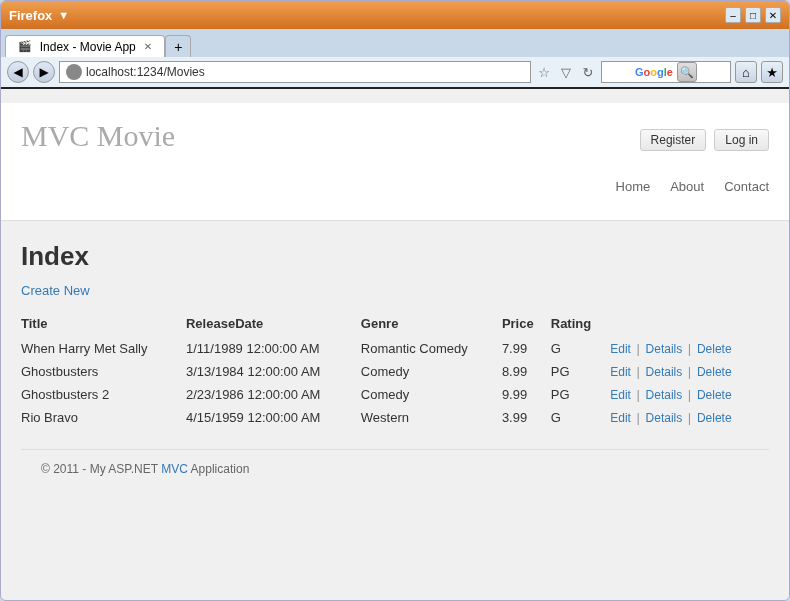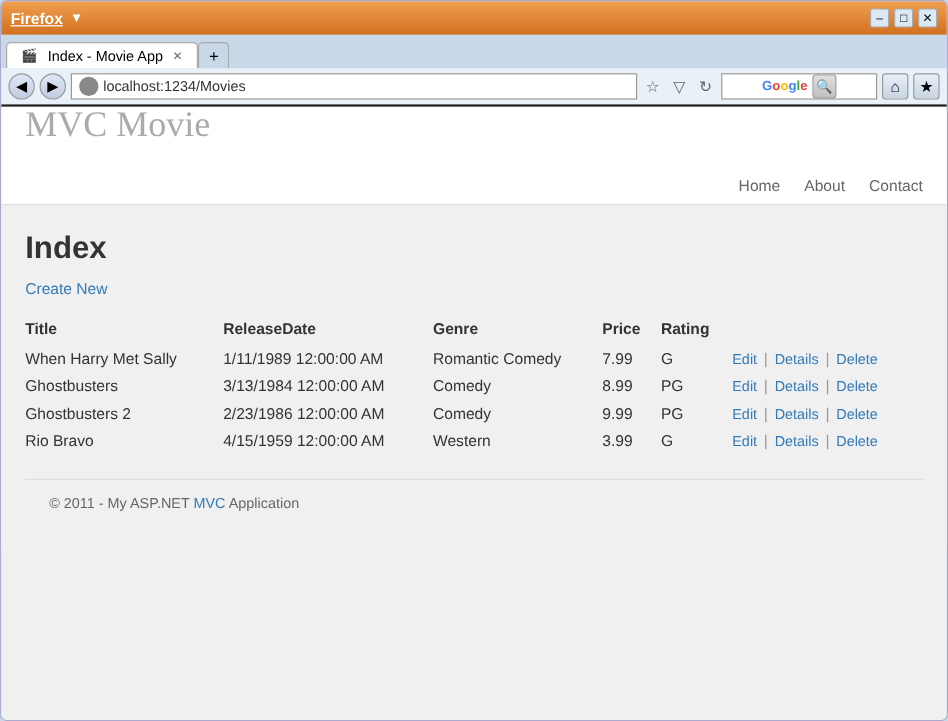--- a/index.html
+++ b/index.html
@@ -23,21 +23,20 @@
       height: 28px;
       display: flex;
       align-items: center;
       padding: 0 8px;
       gap: 6px;
     }
     .title-bar-label {
       color: white;
       font-size: 13px;
       font-weight: bold;
-      text-decoration: underline;
     }
     .title-bar-btn {
       width: 16px; height: 16px;
       background: #dce9f5;
       border: 1px solid #aaa;
       border-radius: 2px;
       display: inline-flex;
       align-items: center;
       justify-content: center;
       font-size: 10px;
@@ -178,23 +177,24 @@
     .page-content {
       flex: 1;
       background: #f0f0f0;
       overflow: auto;
     }
 
     
     .app-header {
       background: white;
       border-bottom: 1px solid #ddd;
-      padding: 8px 20px;
+      padding: 26px 20px;
       display: flex;
       flex-direction: column;
+      margin-top: 14px;
     }
     .header-top {
       display: flex;
       justify-content: flex-end;
       gap: 8px;
       margin-bottom: 8px;
     }
     .header-btn {
       background: linear-gradient(to bottom, #f8f8f8, #e8e8e8);
       border: 1px solid #ccc;
@@ -332,20 +332,24 @@
     </div>
     <div class="home-btn">⌂</div>
     <div class="bookmark-btn">★</div>
   </div>
 
   <div class="page-content">
 
     <div class="app-header">
       <div class="header-inner">
         <div class="app-title">MVC Movie</div>
+        <div class="header-top">
+          <button class="header-btn">Register</button>
+          <button class="header-btn">Log in</button>
+        </div>
       </div>
       <div class="header-nav">
         <a class="nav-link">Home</a>
         <a class="nav-link">About</a>
         <a class="nav-link">Contact</a>
       </div>
     </div>
 
     <div class="main-content">
       <h2 class="page-heading">Index</h2>

